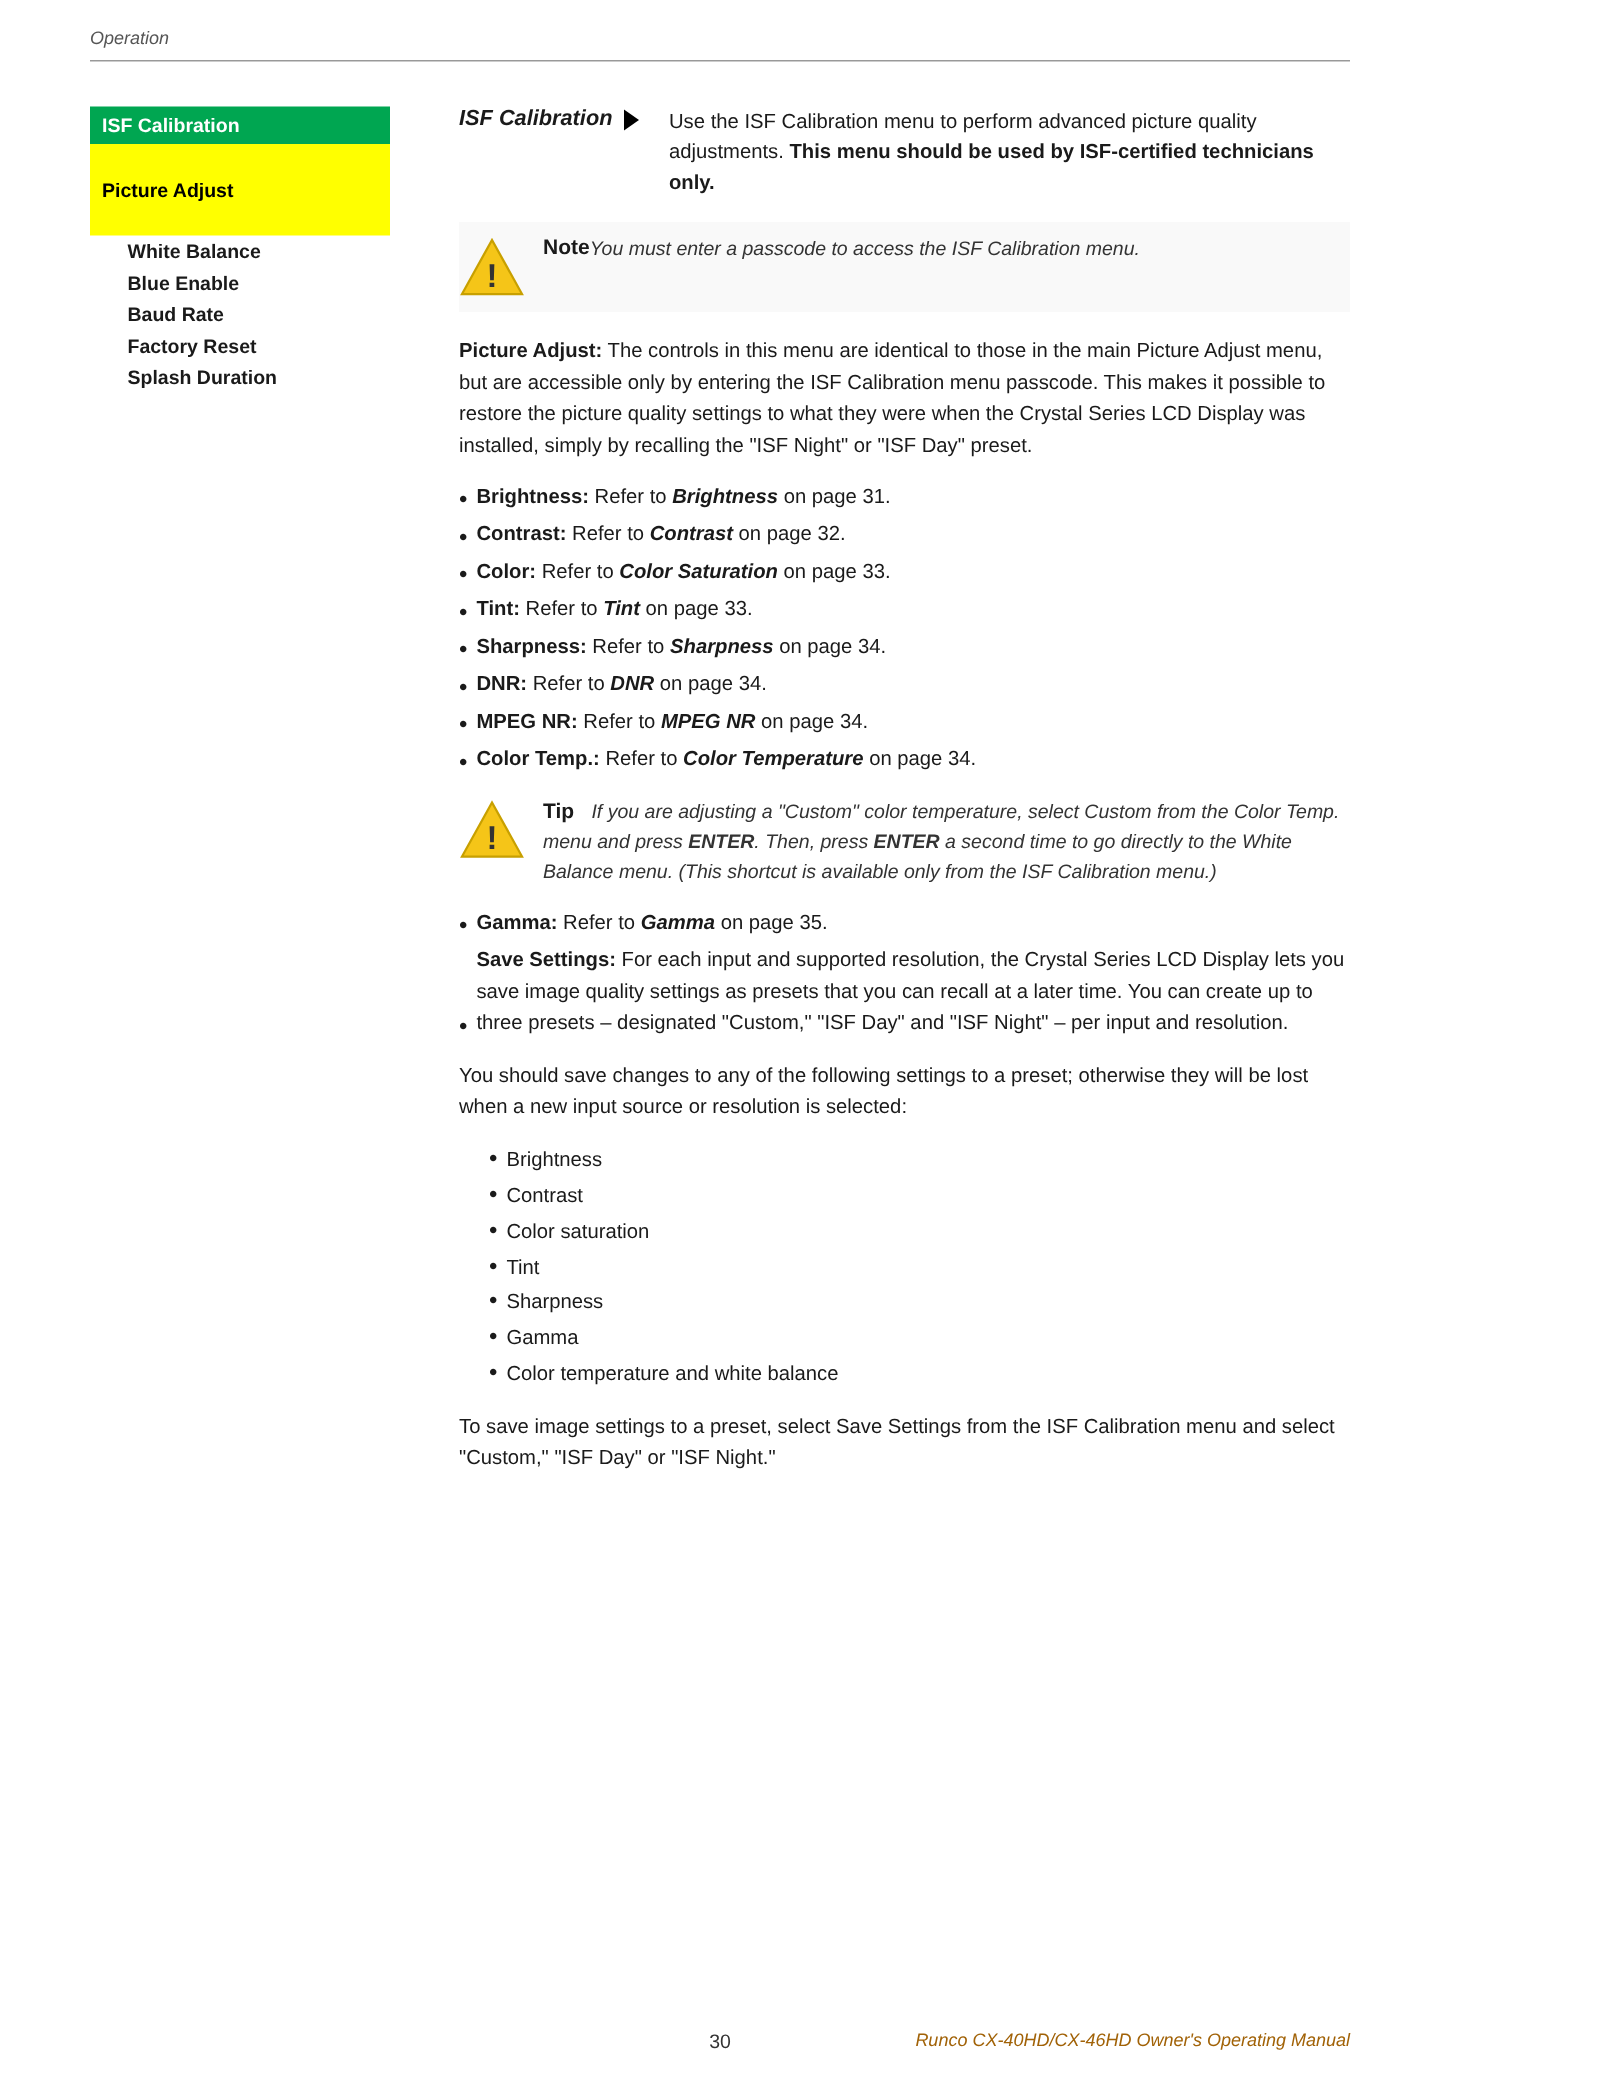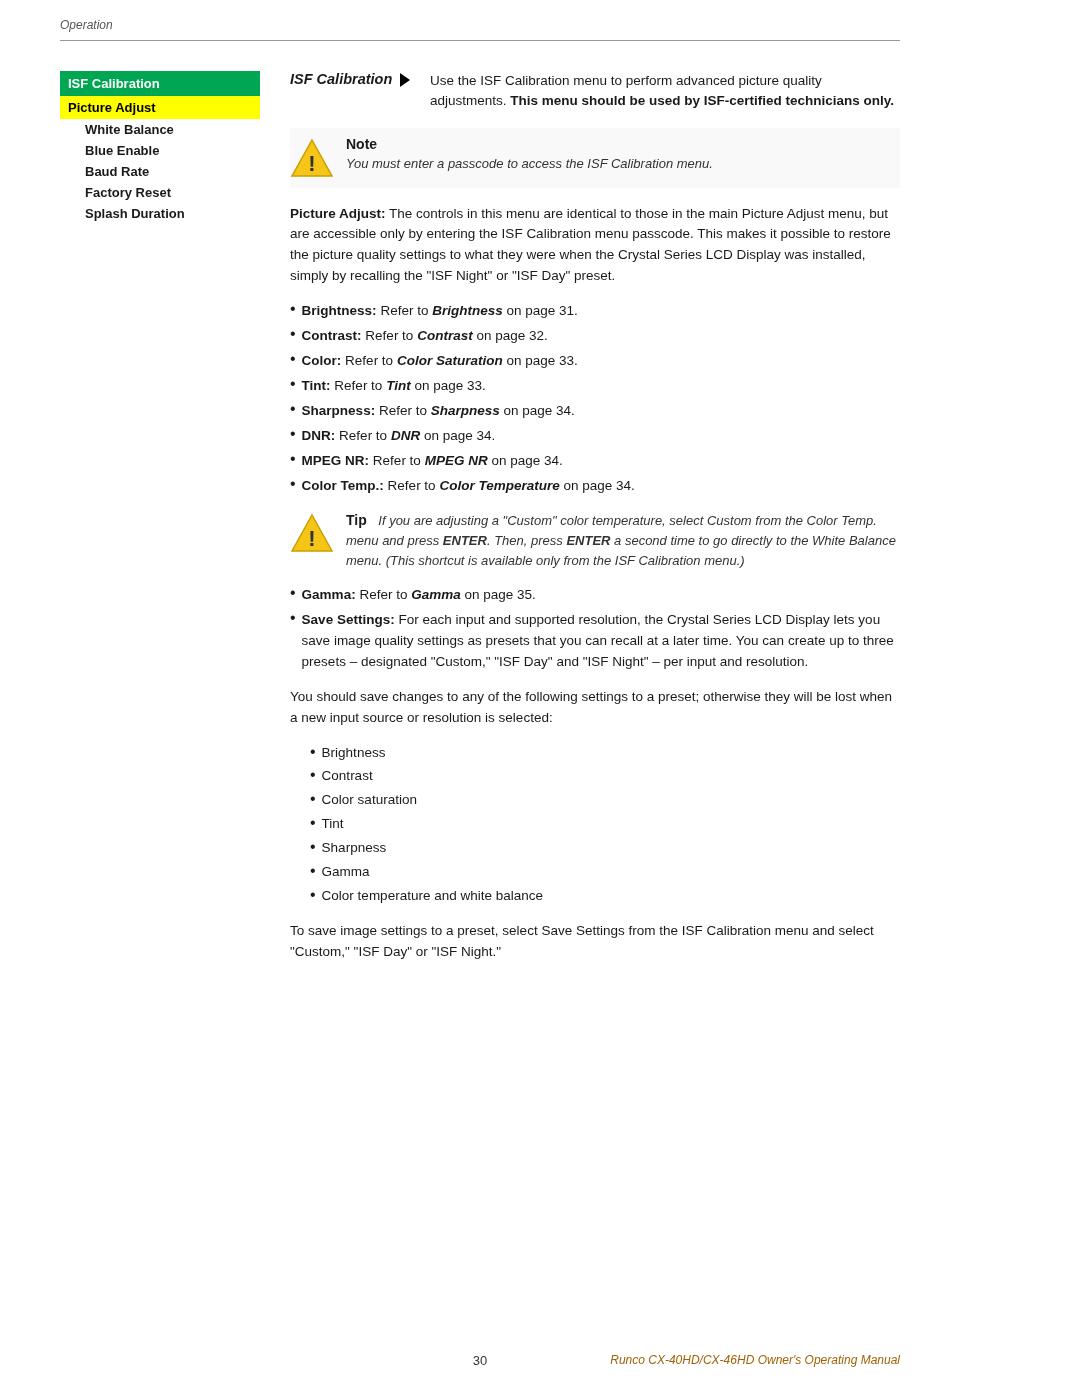--- a/index.html
+++ b/index.html
@@ -32,21 +32,21 @@
     .header-divider {
       border: none;
       border-top: 1px solid #999;
       margin: 0 60px 0 60px;
     }
 
     
     .main-content {
       display: flex;
       padding: 30px 60px 40px 60px;
-      gap: 0;
+      gap: 16px;
     }
 
     
     .sidebar {
       width: 200px;
       flex-shrink: 0;
       margin-right: 30px;
     }
 
     .sidebar-item {
@@ -58,21 +58,21 @@
 
     .sidebar-item.isf-calibration {
       background-color: #00a651;
       color: #fff;
       padding: 5px 8px;
     }
 
     .sidebar-item.picture-adjust {
       background-color: #ffff00;
       color: #000;
-      padding: 4px 8px;
+      padding: 23px 8px;
     }
 
     .sidebar-item.normal {
       color: #1a1a1a;
       background: transparent;
       padding: 3px 8px;
       margin-left: 17px;
     }
 
     
@@ -128,21 +128,21 @@
     }
 
     .note-icon {
       width: 44px;
       height: 44px;
       flex-shrink: 0;
     }
 
     .note-label-area {
       display: flex;
-      flex-direction: column;
+      flex-direction: row;
     }
 
     .note-label {
       font-size: 14px;
       font-weight: bold;
       margin-bottom: 2px;
     }
 
     .note-text {
       font-style: italic;
@@ -160,21 +160,21 @@
 
     
     .bullet-list {
       list-style: none;
       margin: 0 0 14px 0;
       padding: 0;
     }
 
     .bullet-list li {
       display: flex;
-      align-items: flex-start;
+      align-items: flex-end;
       gap: 6px;
       margin-bottom: 4px;
       font-size: 13.5px;
       line-height: 1.55;
     }
 
     .bullet-list li::before {
       content: "•";
       font-size: 16px;
       line-height: 1;

